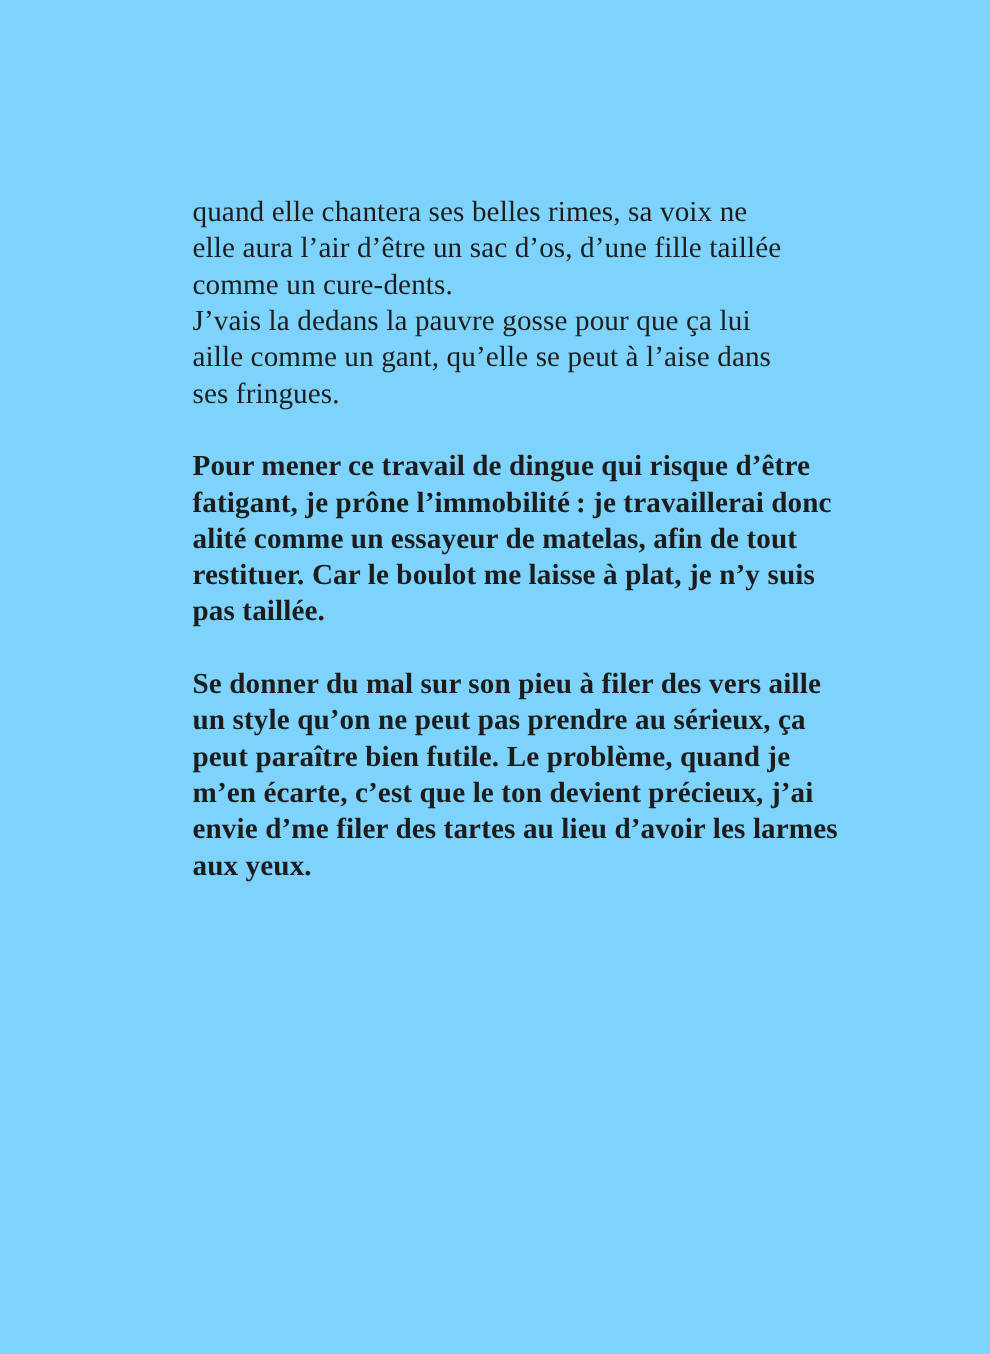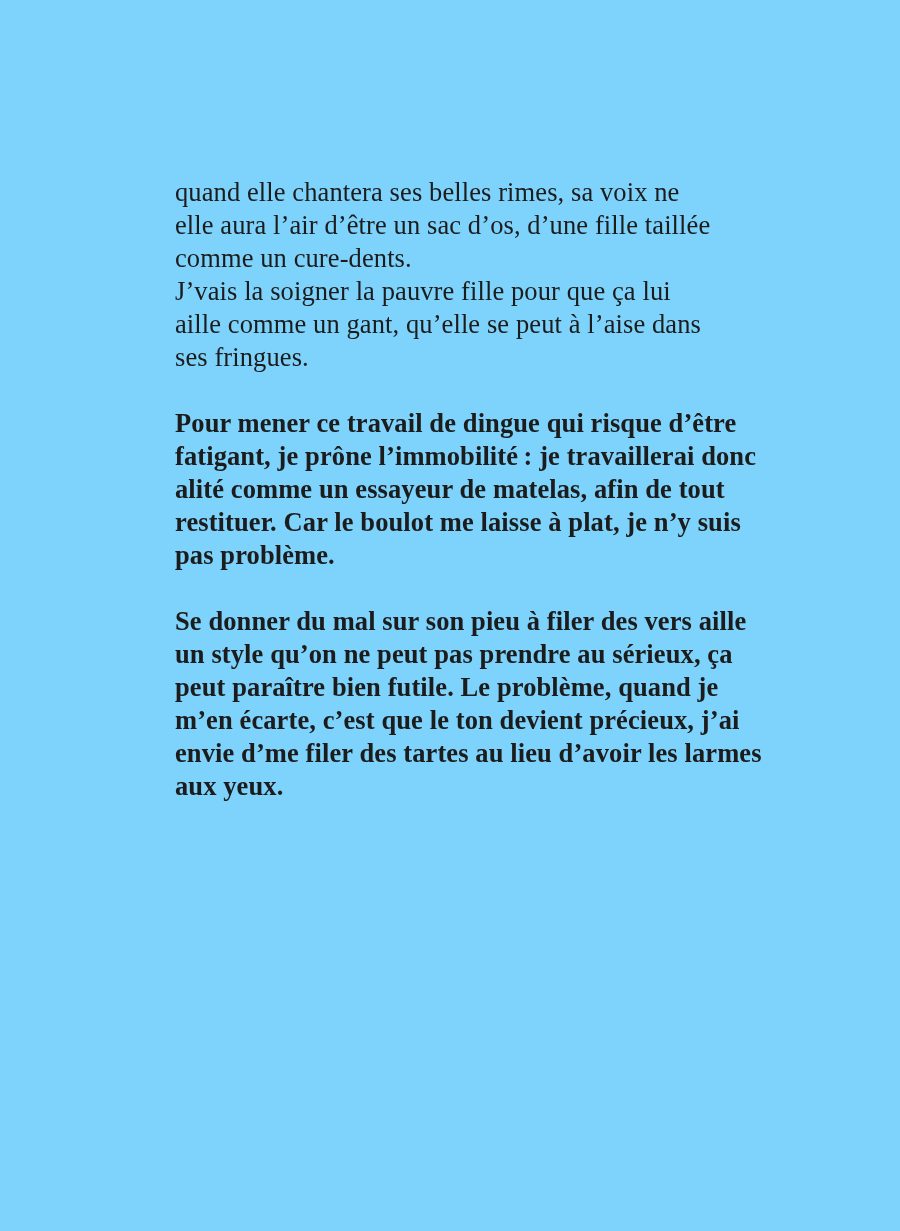--- a/index.html
+++ b/index.html
@@ -43,31 +43,31 @@
 <div class="page">
   <div class="text-block">
 
     <div class="paragraph">
       <div class="line">quand elle chantera ses belles rimes, sa voix ne</div>
       <div class="line">elle aura l’air d’être un sac d’os, d’une fille taillée</div>
       <div class="line">comme un cure-dents.</div>
     </div>
 
     <div class="paragraph">
-      <div class="line">J’vais la soigner la pauvre fille pour que ça lui</div>
+      <div class="line">J’vais la dedans la pauvre gosse pour que ça lui</div>
       <div class="line">aille comme un gant, qu’elle se peut à l’aise dans</div>
       <div class="line">ses fringues.</div>
     </div>
 
     <div class="paragraph gap-before">
       <div class="line">Pour mener ce travail de dingue qui risque d’être</div>
       <div class="line">fatigant, je prône l’immobilité : je travaillerai donc</div>
       <div class="line">alité comme un essayeur de matelas, afin de tout</div>
       <div class="line">restituer. Car le boulot me laisse à plat, je n’y suis</div>
-      <div class="line">pas problème.</div>
+      <div class="line">pas taillée.</div>
     </div>
 
     <div class="paragraph gap-before">
       <div class="line">Se donner du mal sur son pieu à filer des vers aille</div>
       <div class="line">un style qu’on ne peut pas prendre au sérieux, ça</div>
       <div class="line">peut paraître bien futile. Le problème, quand je</div>
       <div class="line">m’en écarte, c’est que le ton devient précieux, j’ai</div>
       <div class="line">envie d’me filer des tartes au lieu d’avoir les larmes</div>
       <div class="line">aux yeux.</div>
     </div>

